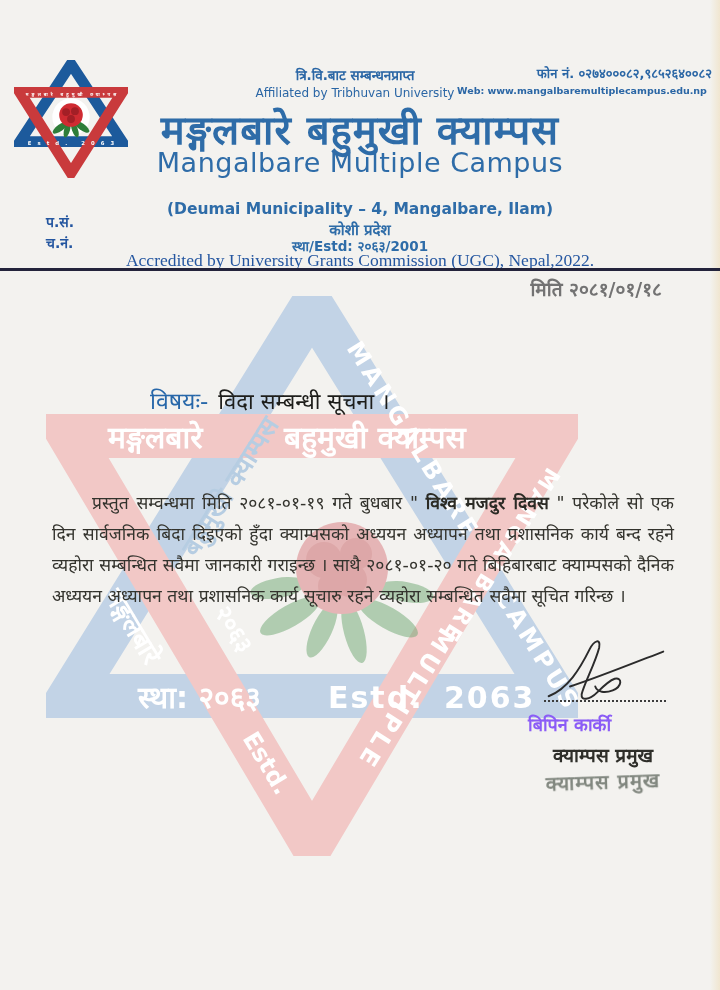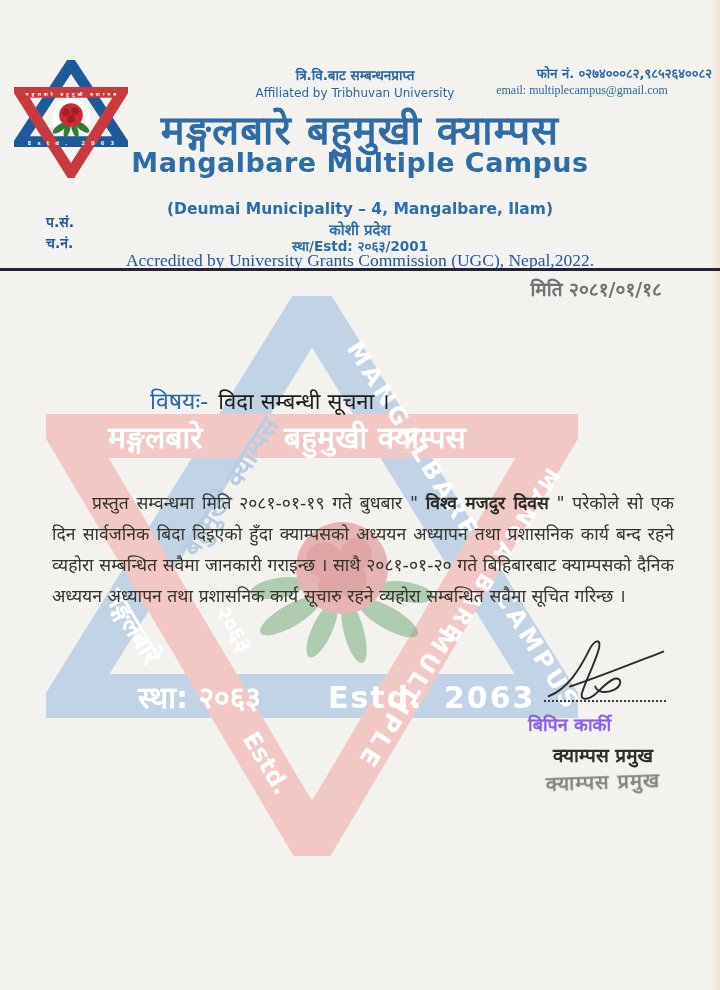--- a/index.html
+++ b/index.html
@@ -21,21 +21,21 @@
   
   .logo{left:14px;top:60px;width:114px;height:118px;}
   .affil{left:233px;top:66px;width:244px;color:#2a66a5;}
   .affil-np{font-size:13.5px;font-weight:bold;}
   .affil-en{font-size:12px;margin-top:2px;}
   .contact{left:452px;top:64px;width:260px;color:#2a66a5;}
   .phone{font-size:13px;font-weight:bold;white-space:nowrap;text-align:right;}
   .web{font-size:9.5px;font-weight:bold;margin-top:3px;}
   .mail{font-size:12px;font-family:"Liberation Serif","DejaVu Serif",serif;margin-top:1px;}
   .title-np{left:0;top:101px;width:100%;font-size:40px;font-weight:600;letter-spacing:1px;}
-  .title-en{left:0;top:147px;width:100%;font-size:27px;font-weight:bold;letter-spacing:.5px;}
+  .title-en{left:0;top:147px;width:100%;font-size:27px;font-weight:normal;letter-spacing:.5px;}
   .addr-np{left:0;top:181px;width:100%;font-size:17px;font-weight:600;}
   .addr-en{left:0;top:200px;width:100%;font-size:15.5px;font-weight:600;}
   .province{left:0;top:219px;width:100%;font-size:15px;font-weight:bold;}
   .estd{left:0;top:237px;width:100%;font-size:13.5px;font-weight:600;}
   .accred{left:0;top:250px;width:100%;font-size:17.5px;color:#2456a0;
           font-family:"Liberation Serif","DejaVu Serif",serif;}
   .refs{left:46px;top:212px;color:#2456a0;font-weight:bold;font-size:14px;line-height:21px;}
   .rule{left:0;top:268px;width:720px;height:2.5px;background:#23233b;}
   .date{right:58px;top:276px;font-size:19px;color:#737373;font-weight:600;}
   
@@ -109,21 +109,21 @@
     <text x="58" y="85.5" font-size="5.4" font-weight="bold" fill="#ffffff" text-anchor="middle" textLength="88">Estd. 2063</text>
   </svg>
 
   <div class="abs affil center z2">
     <div class="affil-np">त्रि.वि.बाट सम्बन्धनप्राप्त</div>
     <div class="affil-en">Affiliated by Tribhuvan University</div>
   </div>
 
   <div class="abs contact center z2">
     <div class="phone">फोन नं. ०२७४०००८२,९८५२६४००८२</div>
-    <div class="mail">email: multiplecampus@gmail.com</div>
+    <div class="web">Web: www.mangalbaremultiplecampus.edu.np</div>
   </div>
 
   <div class="abs title-np center blue z2">मङ्गलबारे बहुमुखी क्याम्पस</div>
   <div class="abs title-en center blue z2">Mangalbare Multiple Campus</div>
   <div class="abs addr-en center blue z2">(Deumai Municipality – 4, Mangalbare, Ilam)</div>
   <div class="abs province center blue z2">कोशी प्रदेश</div>
   <div class="abs estd center blue z2">स्था/Estd: २०६३/2001</div>
   <div class="abs accred center z2">Accredited by University Grants Commission (UGC), Nepal,2022.</div>
 
   <div class="abs refs z2">

